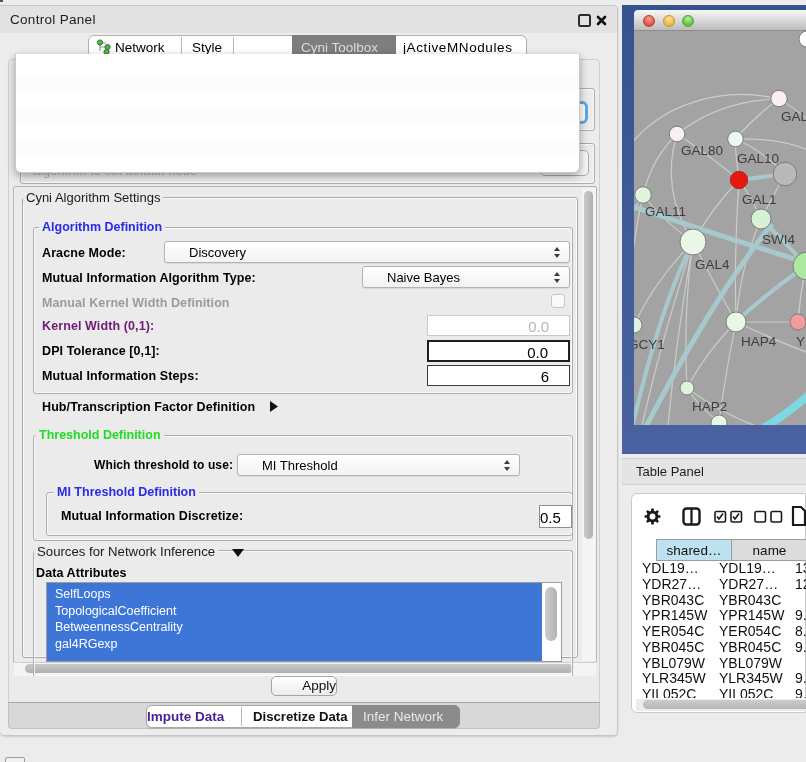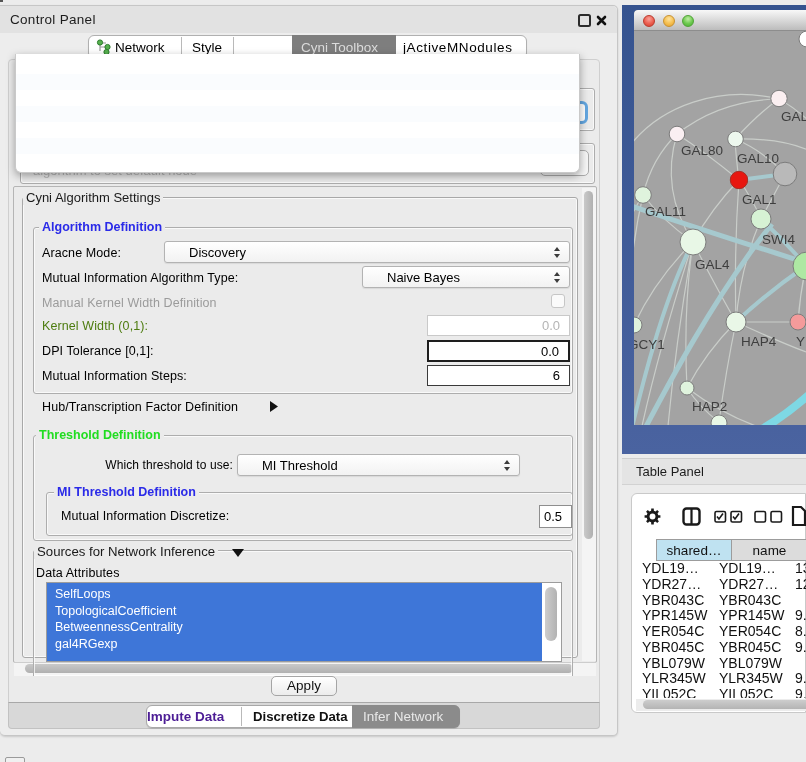--- a/index.html
+++ b/index.html
@@ -1,22 +1,22 @@
 <!DOCTYPE html>
 <html><head><meta charset="utf-8">
 <style>
 *{margin:0;padding:0;box-sizing:border-box}
 html,body{width:806px;height:762px}
 body{position:relative;background:#ececec;font-family:"Liberation Sans",sans-serif;overflow:hidden;font-size:13px;color:#111}
 .a{position:absolute}
 .combo{position:absolute;background:linear-gradient(#ffffff,#f2f2f2);border:1px solid #b3b3b3;border-radius:3px;box-shadow:0 1px 1px rgba(0,0,0,.08)}
 .combo .tx{position:absolute;left:24px;top:3px;font-size:13px;color:#000}
 .combo .ar{position:absolute;right:7px;top:3px;width:9px;height:16px}
-.fld{position:absolute;background:#fff;text-align:right;font-size:13px;padding-right:9px}
-.lbl{position:absolute;font-weight:normal;font-size:12.5px;letter-spacing:0.1px;color:#000;white-space:nowrap}
+.fld{position:absolute;background:#fff;text-align:right;font-size:15px;padding-right:20px}
+.lbl{position:absolute;font-weight:bold;font-size:12.5px;letter-spacing:0.1px;color:#000;white-space:nowrap}
 .glbl{position:absolute;font-size:12.5px;font-weight:bold;white-space:nowrap;background:#ebebeb;padding:0 3px}
 .grp{position:absolute;border:1px solid #adadad;border-radius:3px;box-shadow:inset 0 0 0 1px rgba(255,255,255,.7)}
 </style></head>
 <body>
 
 <div class="a" style="left:0;top:0;width:3px;height:2px;background:#555"></div>
 
 <div class="a" id="cpwin" style="left:0;top:5px;width:618px;height:731px;background:#ededed;border:1px solid #c6c6c6;border-left:none;border-radius:0 5px 5px 5px;box-shadow:0 1px 2px rgba(0,0,0,.15)">
 
   <div class="a" style="left:0;top:0;width:617px;height:27px;background:#e2e2e2;border-radius:0 5px 0 0"></div>
@@ -75,21 +75,21 @@
     <div class="tx">Naive Bayes</div>
  <svg class="ar" width="8" height="15">
       <path d="M4 2 L7 6 L1 6 Z" fill="#3c3c3c"></path>
       <path d="M4 13 L7 9 L1 9 Z" fill="#3c3c3c"></path>
     </svg>
   </div>
 
 <div class="lbl" style="left:42px;top:296px;color:#9b9b9b">Manual Kernel Width Definition</div>
 <div class="a" style="left:551px;top:294px;width:14px;height:14px;border:1px solid #c6c6c6;border-radius:3px;background:#fafafa"></div>
 
-<div class="lbl" style="left:42px;top:319px;color:#4d7c0f">Kernel Width (0,1):</div>
+<div class="lbl" style="left:42px;top:319px;color:#701a75">Kernel Width (0,1):</div>
 <div class="fld" style="left:427px;top:315px;width:143px;height:21px;border:1px solid #c9c9c9;color:#b4b4b4;padding-top:2px">0.0</div>
 
 <div class="lbl" style="left:42px;top:344px">DPI Tolerance [0,1]:</div>
 <div class="fld" style="left:427px;top:340px;width:143px;height:22px;border:2px solid #1e1e1e;color:#000;padding-top:2px">0.0</div>
 
 <div class="lbl" style="left:42px;top:369px">Mutual Information Steps:</div>
 <div class="fld" style="left:427px;top:365px;width:143px;height:21px;border:1px solid #3a3a3a;color:#000;padding-top:2px">6</div>
 
 <div class="lbl" style="left:42px;top:400px;font-size:12.5px">Hub/Transcription Factor Definition</div>
 <svg class="a" style="left:268px;top:400px" width="12" height="13">
@@ -118,21 +118,21 @@
 <svg class="a" style="left:231px;top:547px" width="14" height="12">
     <path d="M1 2 L13 2 L7 10 Z" fill="#111"></path>
   </svg>
 <div class="lbl" style="left:36px;top:566px;font-size:12.5px">Data Attributes</div>
 
 <div class="a" style="left:46px;top:582px;width:516px;height:80px;background:#fff;border:1px solid #9c9c9c"></div>
 <div class="a" style="left:47px;top:583px;width:495px;height:78px;background:#3e76d8"></div>
 <div class="a" style="left:55px;top:586px;width:300px;color:#fff;font-size:12.5px;line-height:16.6px">SelfLoops<br>TopologicalCoefficient<br>BetweennessCentrality<br>gal4RGexp</div>
 <div class="a" style="left:545px;top:587px;width:12px;height:54px;background:linear-gradient(90deg,#cdcdcd,#b2b2b2);border-radius:6px"></div>
 
-<div class="a" style="left:271px;top:676px;width:66px;height:20px;background:linear-gradient(#ffffff,#ececec);border:1px solid #a5a5a5;border-radius:5px;text-align:center;font-size:13.5px;padding-top:1px">Apply</div>
+<div class="a" style="left:271px;top:676px;width:66px;height:20px;background:linear-gradient(#ffffff,#ececec);border:1px solid #a5a5a5;border-radius:5px;text-align:right;font-size:13.5px;padding-top:1px">Apply</div>
 
 <div class="a" style="left:146px;top:705px;width:314px;height:23px;background:#fff;border:1px solid #a8a8a8;border-radius:6px;box-shadow:0 1px 1px rgba(0,0,0,.1)"></div>
 <div class="a" style="left:147px;top:709px;font-size:13.5px;font-weight:bold;color:#4c1d95">Impute Data</div>
 <div class="a" style="left:241px;top:707px;width:1px;height:19px;background:#b9b9b9"></div>
 <div class="a" style="left:253px;top:709px;font-size:13.2px;font-weight:bold;color:#111">Discretize Data</div>
 <div class="a" style="left:352px;top:705px;width:108px;height:23px;background:#8b8b8b;border-radius:0 6px 6px 0"></div>
 <div class="a" style="left:363px;top:709px;font-size:13.5px;color:#e8e8e8">Infer Network</div>
 
 <div class="a" style="left:5px;top:757px;width:20px;height:18px;background:#f0f0f0;border:1px solid #9a9a9a;border-radius:2px"></div>
 

